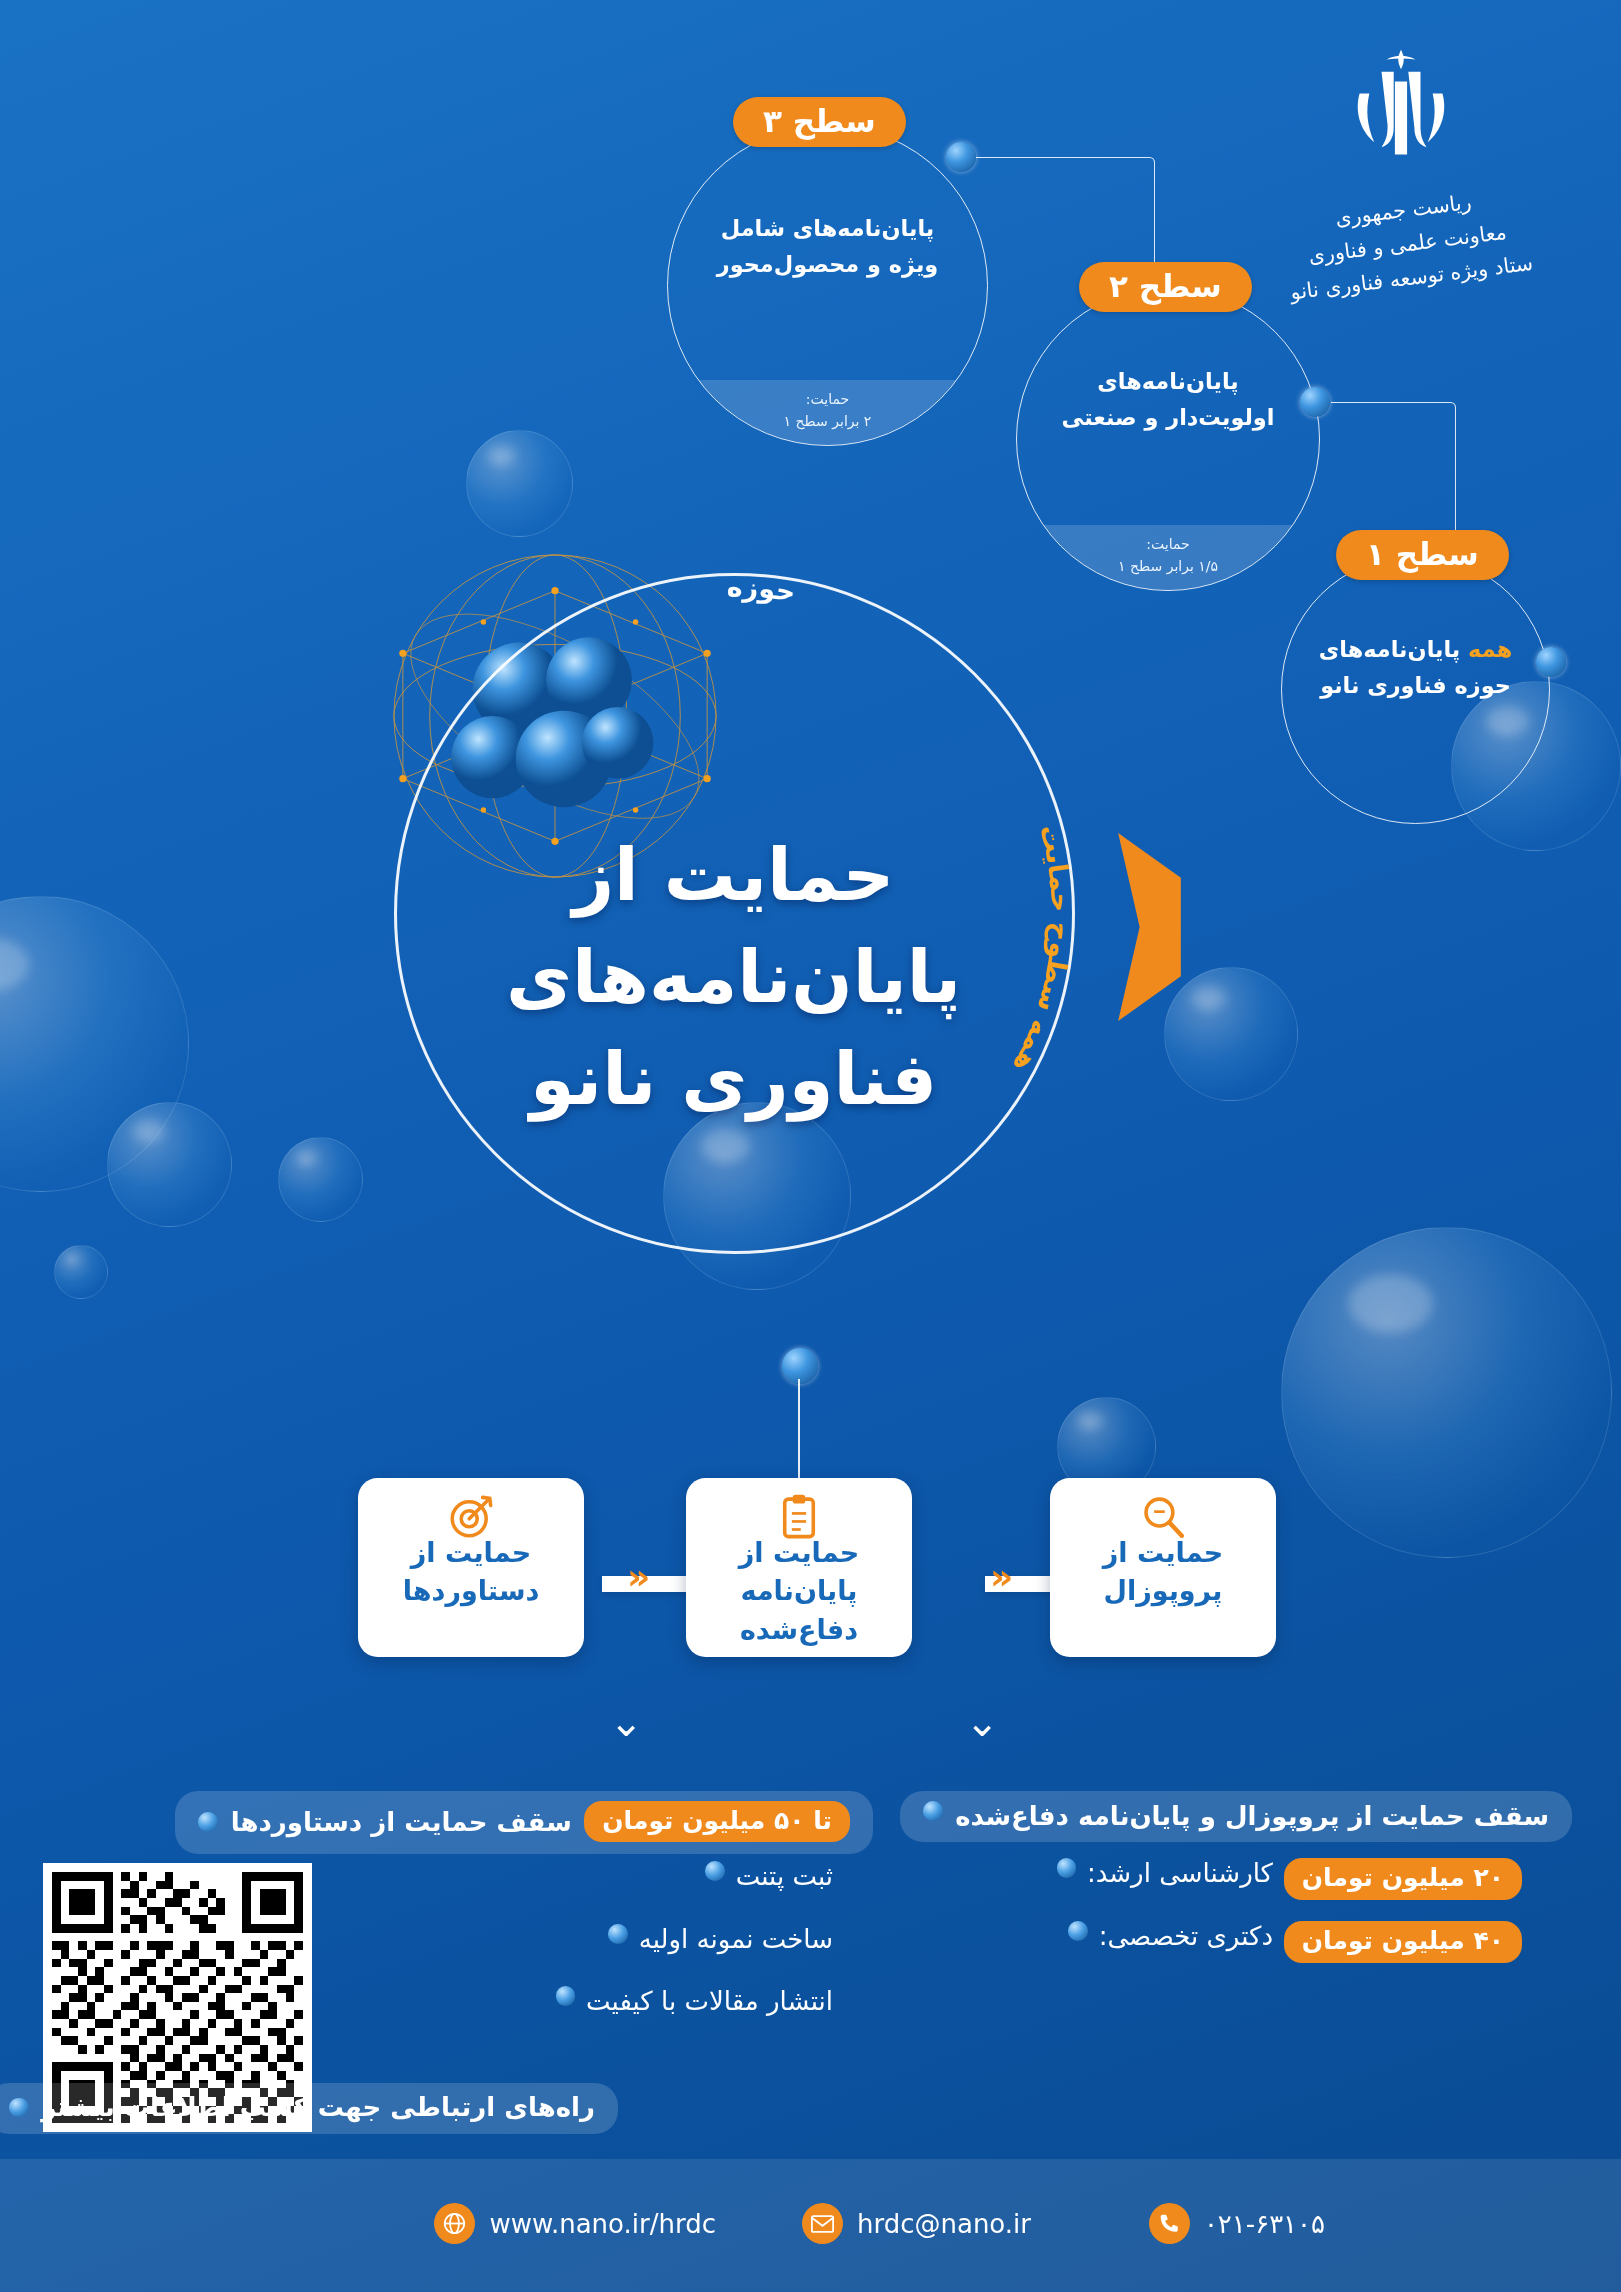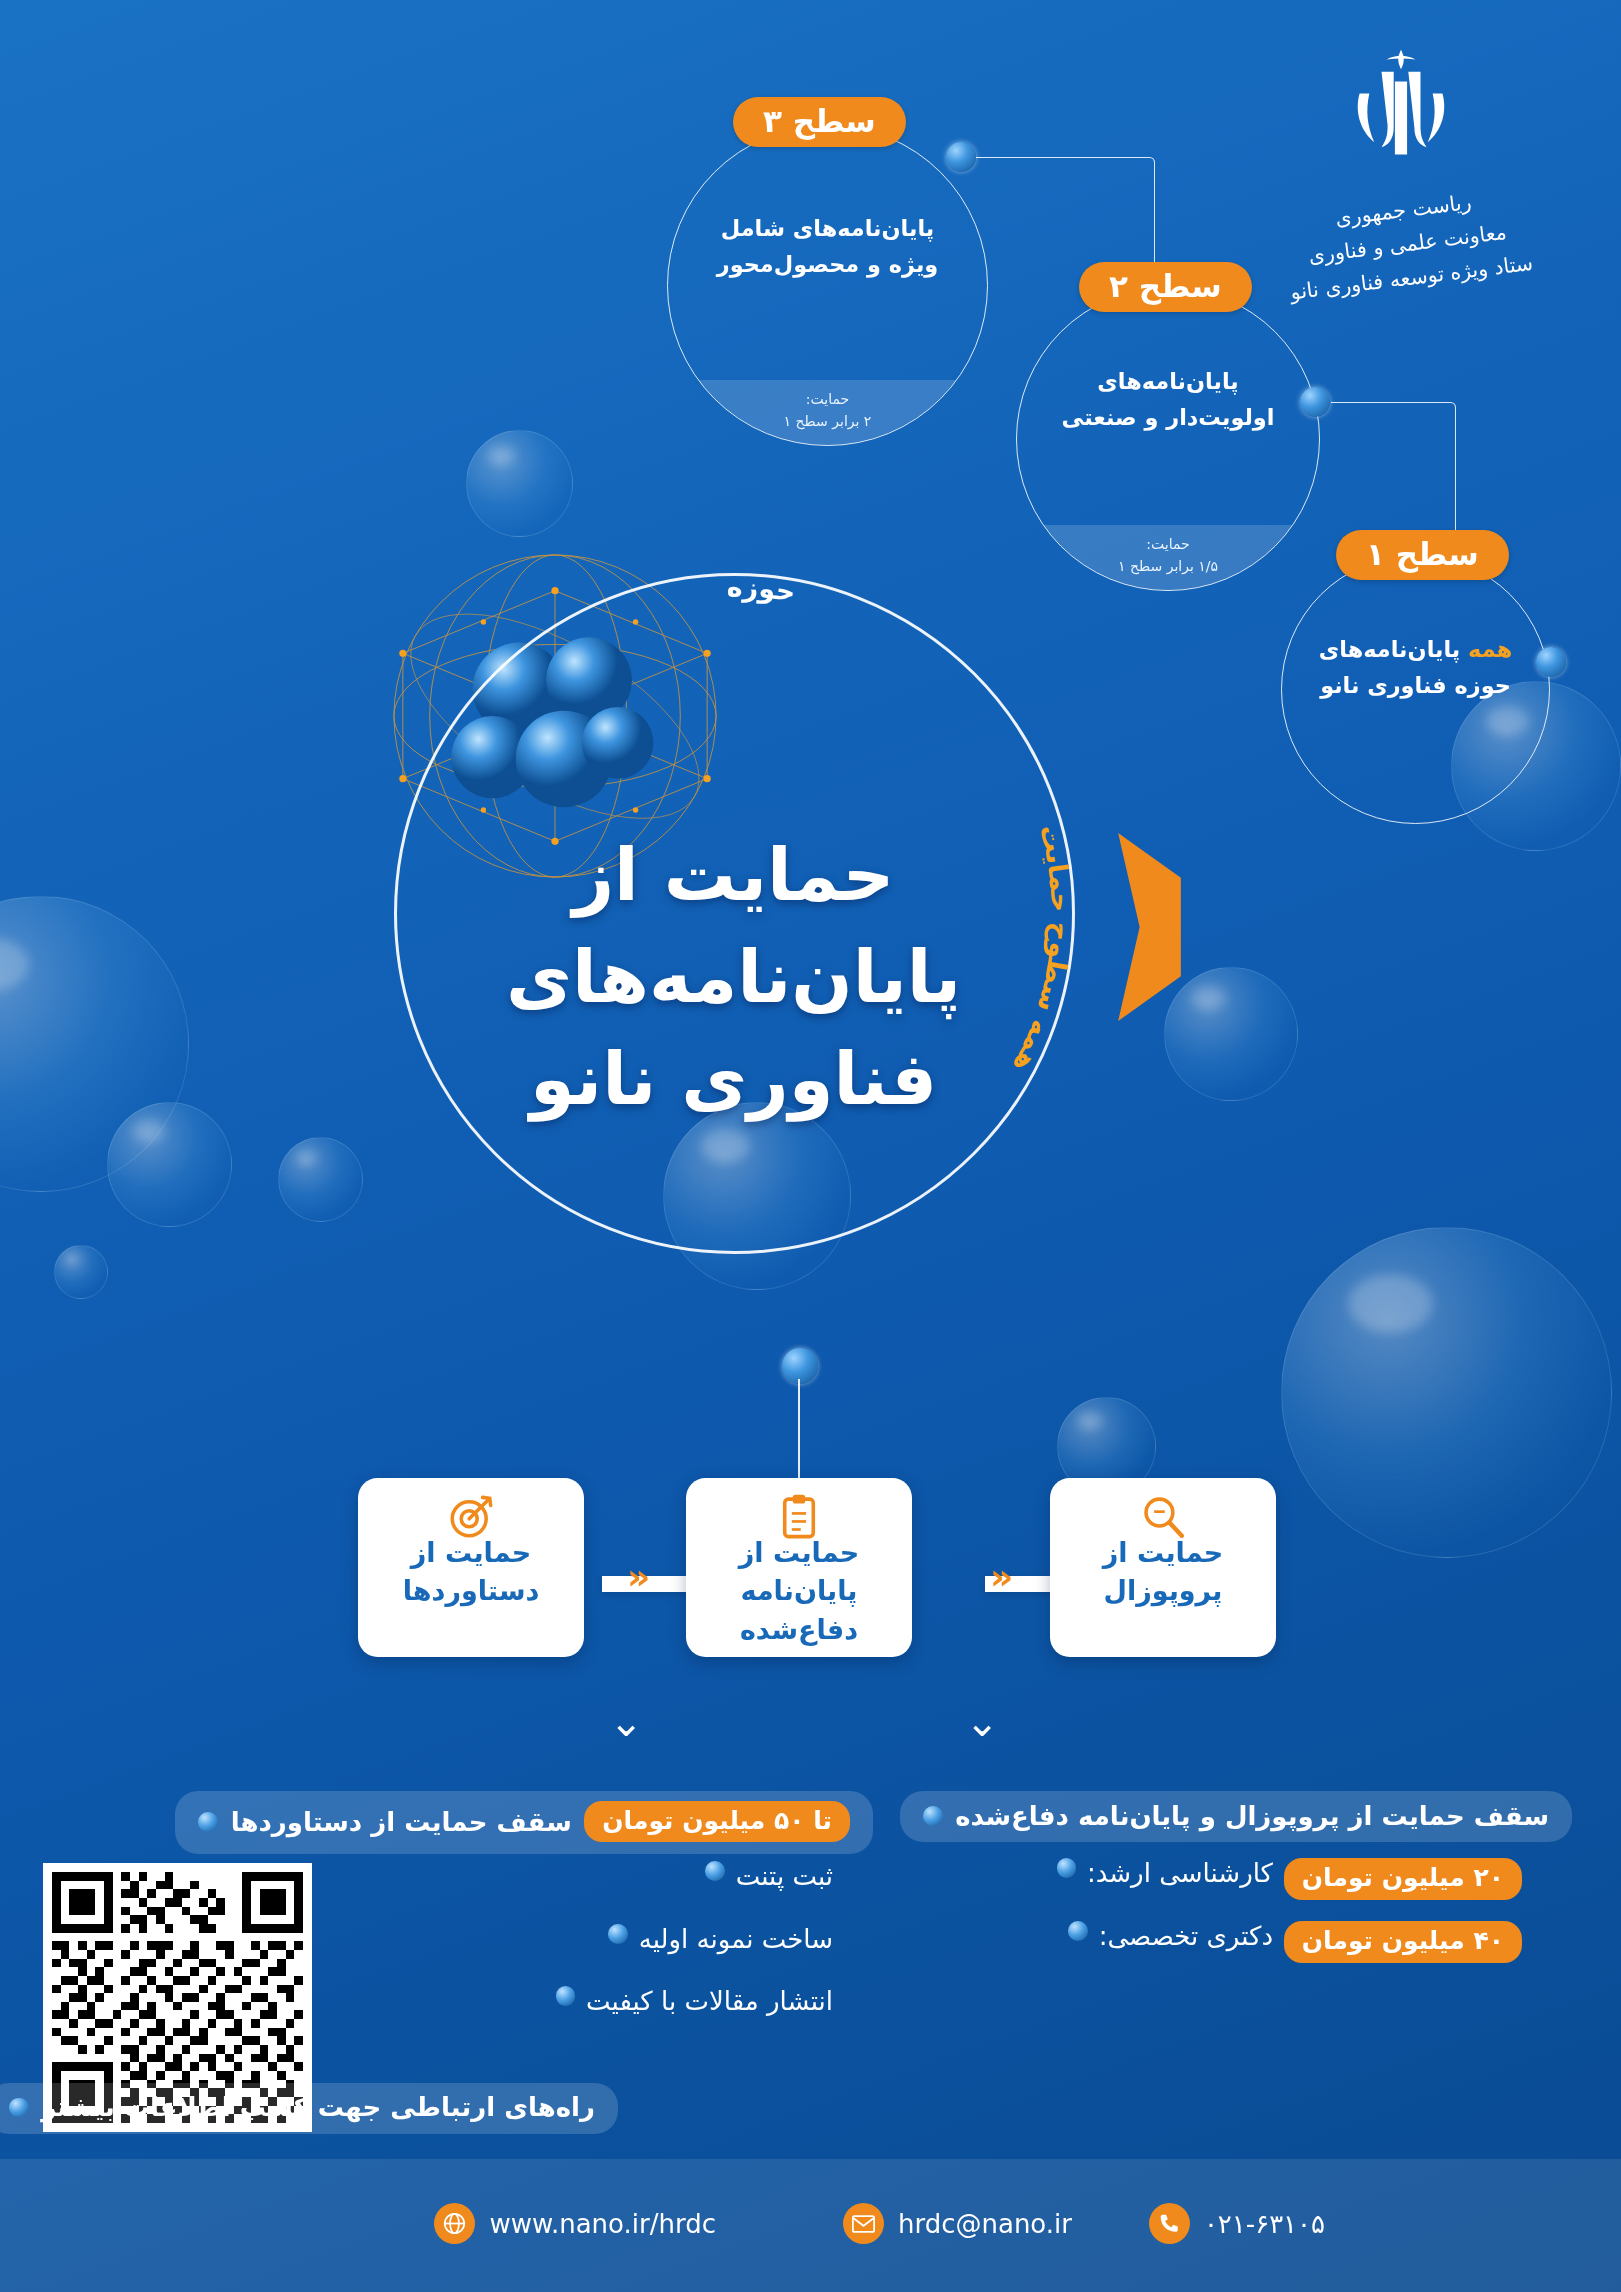--- a/index.html
+++ b/index.html
@@ -336,21 +336,21 @@
       <circle cx="26" cy="30" r="9" fill="none" stroke="#f08a1d" stroke-width="4"></circle>
       <line x1="26" y1="30" x2="48" y2="8" stroke="#f08a1d" stroke-width="4" stroke-linecap="round"></line>
       <path d="M41 6 l8 1 l1 8" fill="none" stroke="#f08a1d" stroke-width="4" stroke-linecap="round"></path>
     </svg>
     <div class="card-text">حمایت از دستاوردها</div>
   </div>
 
   <div class="down-arrow" style="left:965px; top:1702px;">⌄</div>
   <div class="down-arrow" style="left:609px; top:1702px;">⌄</div>
 
-  <div class="sec-header" style="right:49px; top:1791px; display:flex; align-items:center; gap:12.5px; flex-direction:row-reverse;">
+  <div class="sec-header" style="right:49px; top:1791px; display:flex; gap:12.5px; flex-direction:row-reverse;">
     <span class="small-ball"></span>
     <span>سقف حمایت از پروپوزال و پایان‌نامه دفاع‌شده</span>
   </div>
 
   <div class="list-row" style="right:99px; top:1858px;">
     <span class="small-ball"></span>
     <span>کارشناسی ارشد:</span>
     <span class="pill">۲۰ میلیون تومان</span>
   </div>
   <div class="list-row" style="right:99px; top:1921px;">
@@ -602,21 +602,21 @@
     <span class="f-ico">
       <svg width="23" height="23" viewBox="0 0 26 26">
         <circle cx="13" cy="13" r="11" fill="none" stroke="#fff" stroke-width="2"></circle>
         <ellipse cx="13" cy="13" rx="5" ry="11" fill="none" stroke="#fff" stroke-width="2"></ellipse>
         <line x1="2" y1="13" x2="24" y2="13" stroke="#fff" stroke-width="2"></line>
       </svg>
     </span>
     <span>www.nano.ir/hrdc</span>
   </div>
 
-  <div class="footer-item" style="right:549px; bottom:49px;">
+  <div class="footer-item" style="right:590px; bottom:49px;">
     <span class="f-ico">
       <svg width="23" height="18" viewBox="0 0 26 20">
         <rect x="1" y="1" width="24" height="18" rx="2" fill="none" stroke="#fff" stroke-width="2"></rect>
         <path d="M1 3 L13 12 L25 3" fill="none" stroke="#fff" stroke-width="2"></path>
       </svg>
     </span>
     <span>hrdc@nano.ir</span>
   </div>
 
   <div class="footer-item" style="right:296px; bottom:49px;">

